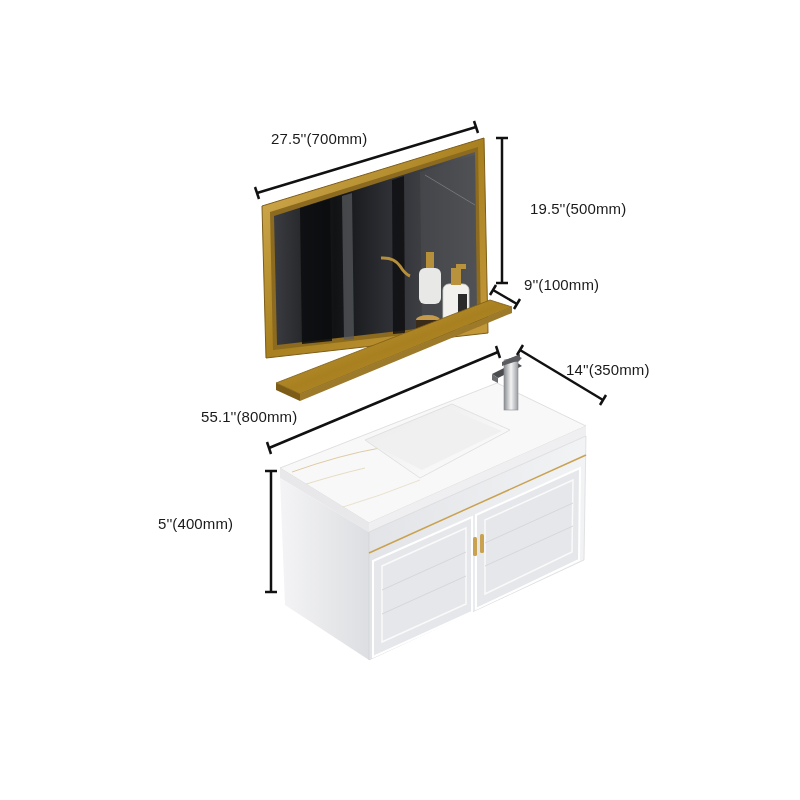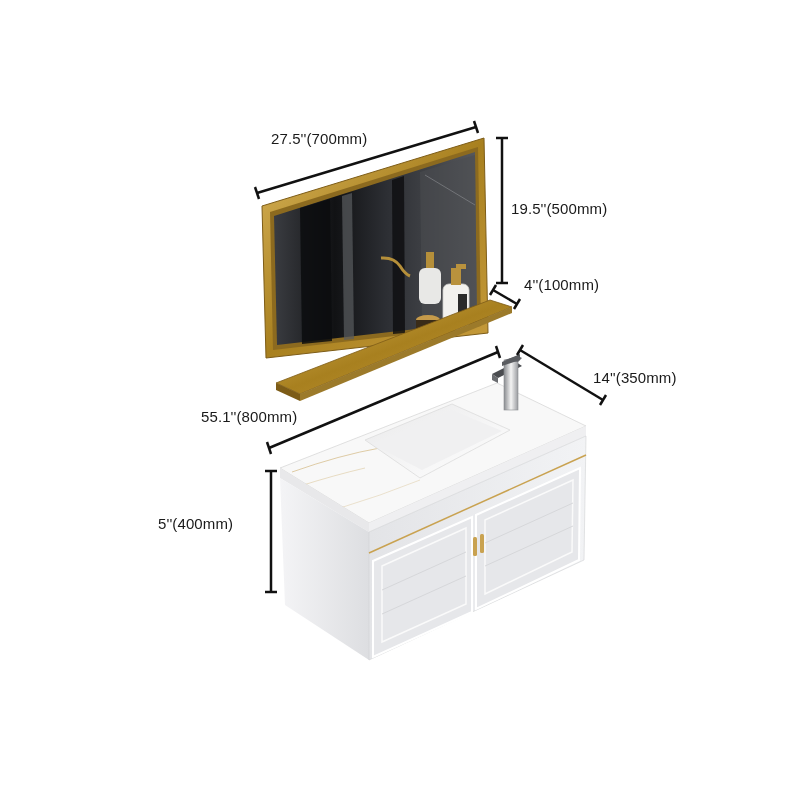--- a/index.html
+++ b/index.html
@@ -149,18 +149,18 @@
       <line x1="517" y1="355" x2="523" y2="345"></line>
       <line x1="600" y1="405" x2="606" y2="395"></line>
 
       <line x1="271" y1="471" x2="271" y2="592"></line>
       <line x1="265" y1="471" x2="277" y2="471"></line>
       <line x1="265" y1="592" x2="277" y2="592"></line>
     </g>
   </svg>
 
   <div class="dim-label" style="left:271px; top:131px;">27.5''(700mm)</div>
-  <div class="dim-label" style="left:511px; top:201px;">19.5''(500mm)</div>
-  <div class="dim-label" style="left:524px; top:277px;">4''(100mm)</div>
-  <div class="dim-label" style="left:566px; top:370px;margin-left:27px;">14''(350mm)</div>
+  <div class="dim-label" style="left:530px; top:201px;">19.5''(500mm)</div>
+  <div class="dim-label" style="left:524px; top:277px;">9''(100mm)</div>
+  <div class="dim-label" style="left:566px; top:362px;">14''(350mm)</div>
   <div class="dim-label" style="left:201px; top:409px;">55.1''(800mm)</div>
   <div class="dim-label" style="left:158px; top:516px;">5''(400mm)</div>
 </div>
 
 </body></html>

